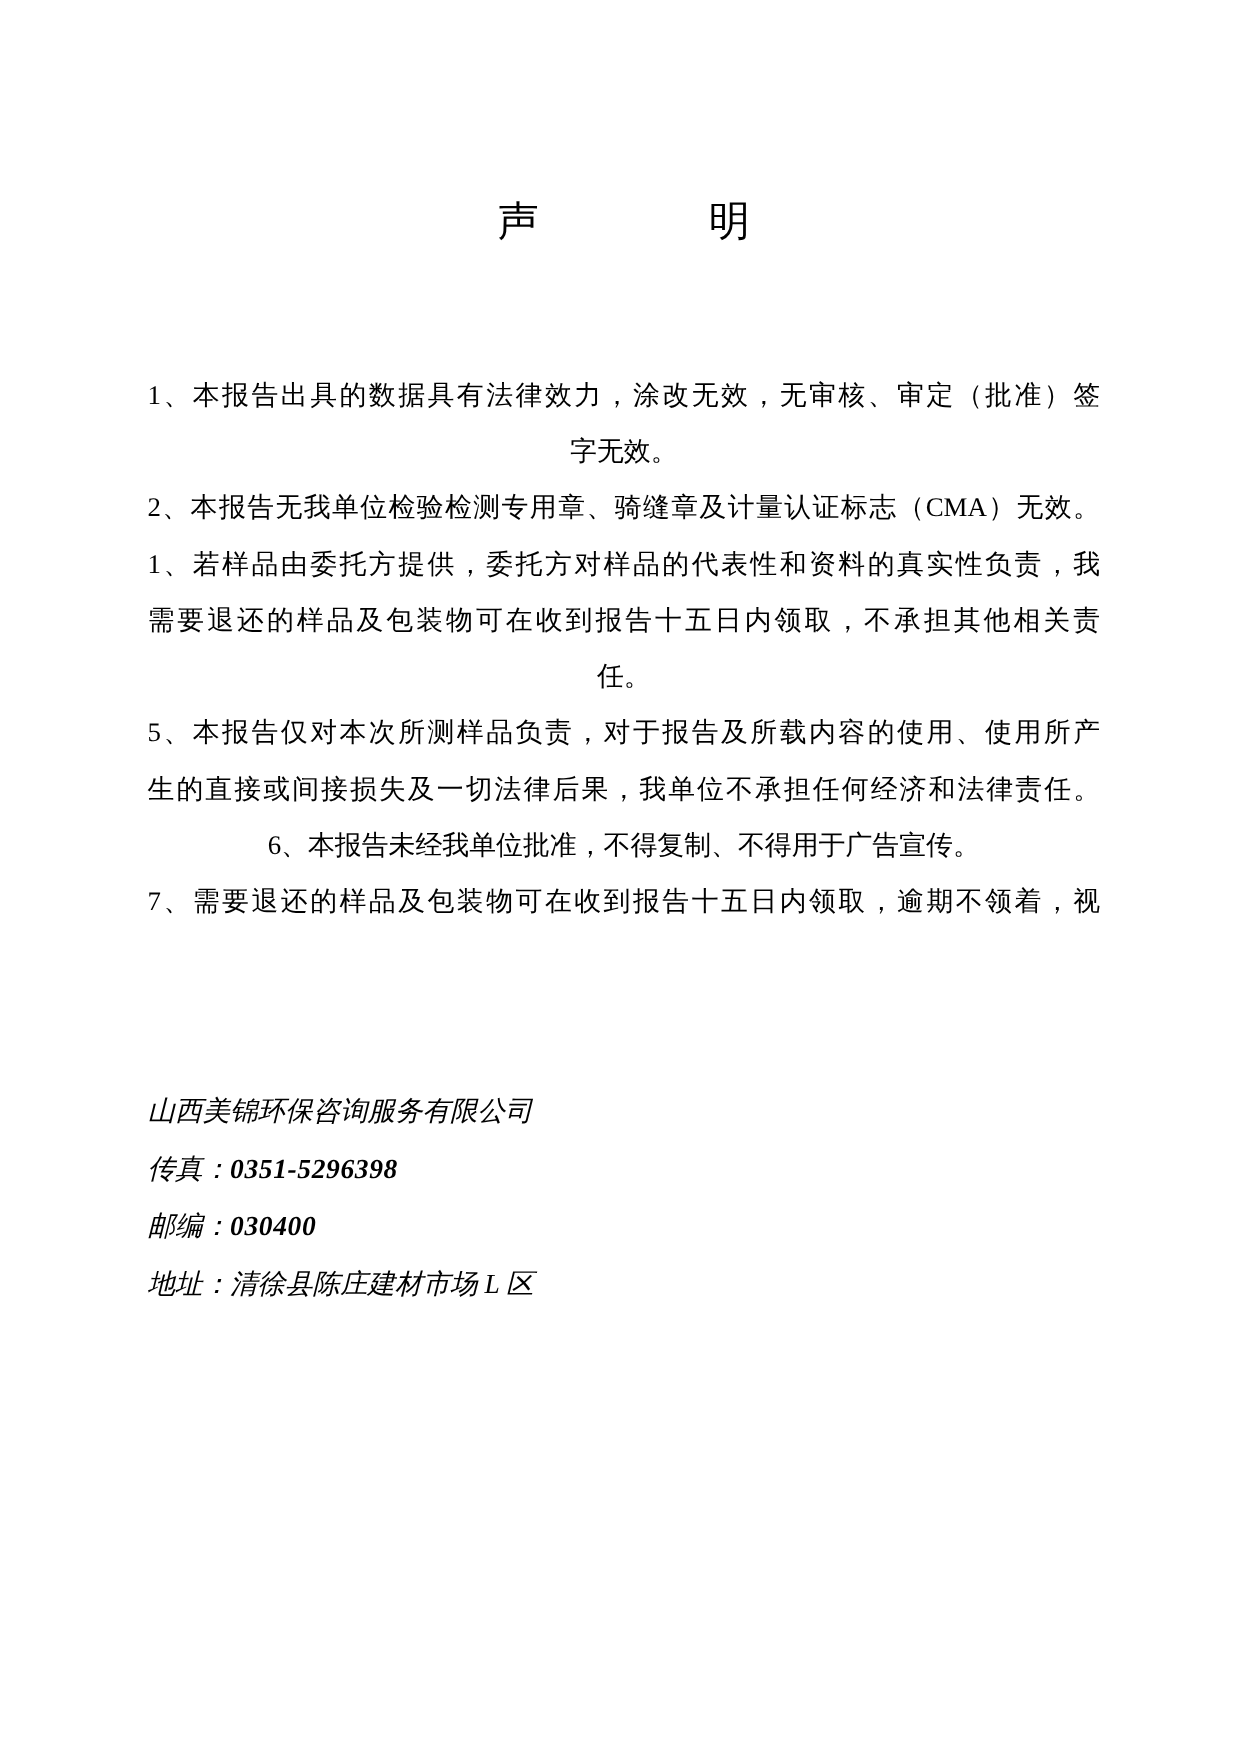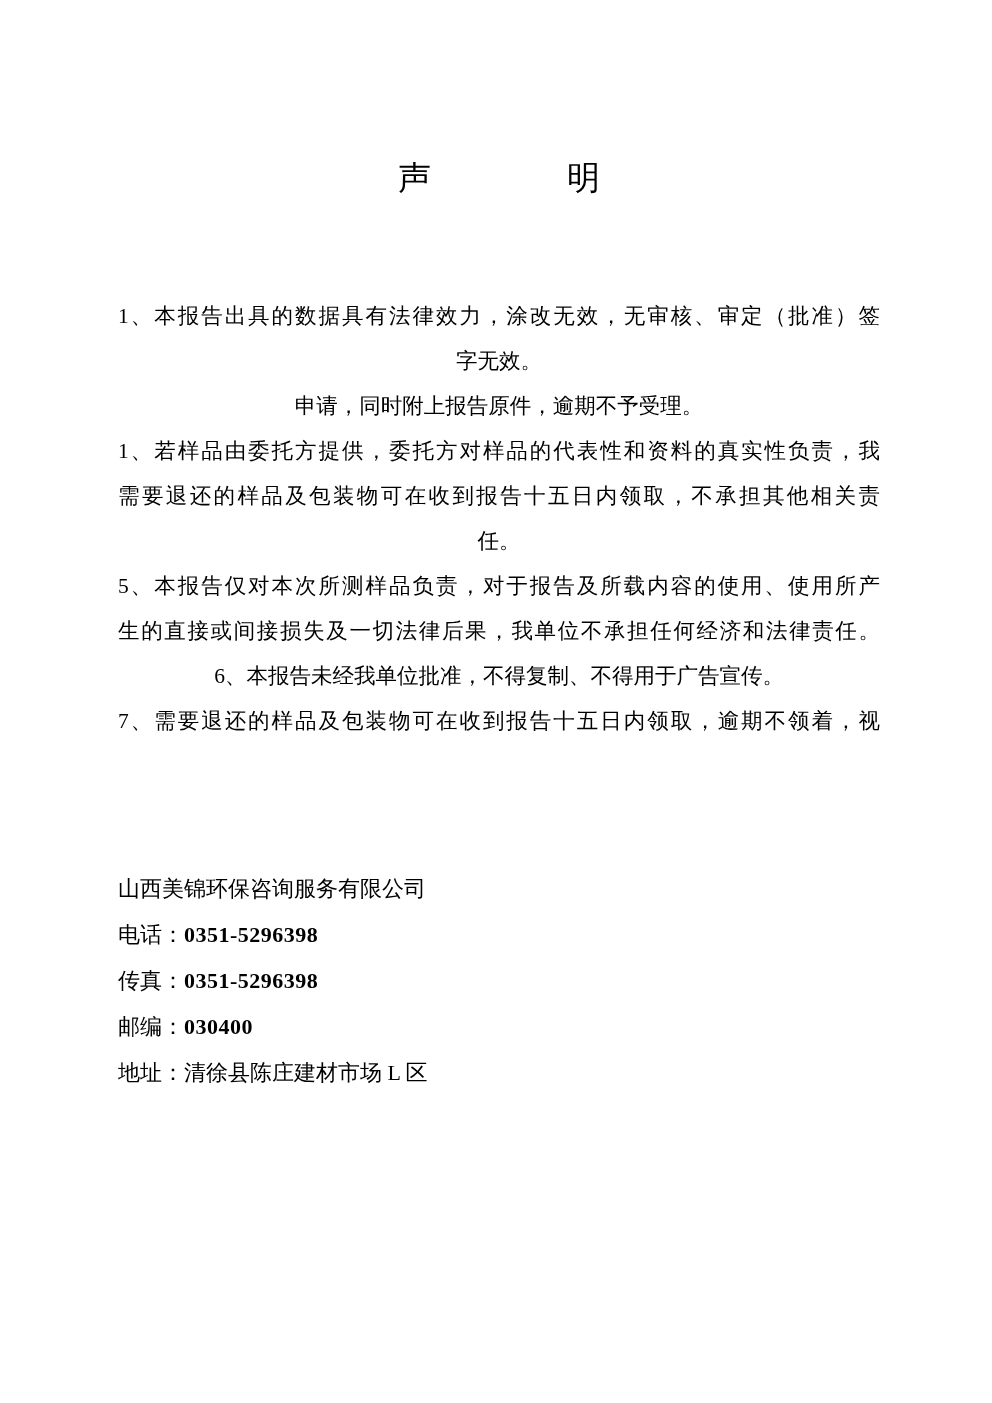--- a/index.html
+++ b/index.html
@@ -47,20 +47,21 @@
     text-align-last: justify;
   }
   
   .contact-block {
     margin-top: 122px;
     font-size: 22px;
     line-height: 46px;
   }
   .contact-block .row {
     margin: 0;
+    font-style: italic;
   }
   .contact-block .val-num {
     font-weight: bold;
     letter-spacing: 0.5px;
   }
 </style>
 </head>
 <body>
 
 <div class="page">
@@ -68,41 +69,38 @@
 
     <div class="doc-title">
       <span>声</span>
       <span>明</span>
     </div>
 
     <div class="statements">
       <p class="j">1、本报告出具的数据具有法律效力，涂改无效，无审核、审定（批准）签</p>
       <p>字无效。</p>
 
+      <p class="j">2、本报告无我单位检验检测专用章、骑缝章及计量认证标志（CMA）无效。</p>
 
-      <p>申请，同时附上报告原件，逾期不予受理。</p>
 
       <p class="j">1、若样品由委托方提供，委托方对样品的代表性和资料的真实性负责，我</p>
       <p class="j">需要退还的样品及包装物可在收到报告十五日内领取，不承担其他相关责</p>
       <p>任。</p>
 
       <p class="j">5、本报告仅对本次所测样品负责，对于报告及所载内容的使用、使用所产</p>
       <p class="j">生的直接或间接损失及一切法律后果，我单位不承担任何经济和法律责任。</p>
 
       <p>6、本报告未经我单位批准，不得复制、不得用于广告宣传。</p>
 
       <p class="j">7、需要退还的样品及包装物可在收到报告十五日内领取，逾期不领着，视</p>
     </div>
 
     <div class="contact-block">
       <div class="row">山西美锦环保咨询服务有限公司</div>
 
-      <div class="row">
-        <span>电话：</span><span class="val-num">0351-5296398</span>
-      </div>
 
       <div class="row">
         <span>传真：</span><span class="val-num">0351-5296398</span>
       </div>
 
       <div class="row">
         <span>邮编：</span><span class="val-num">030400</span>
       </div>
 
       <div class="row">

